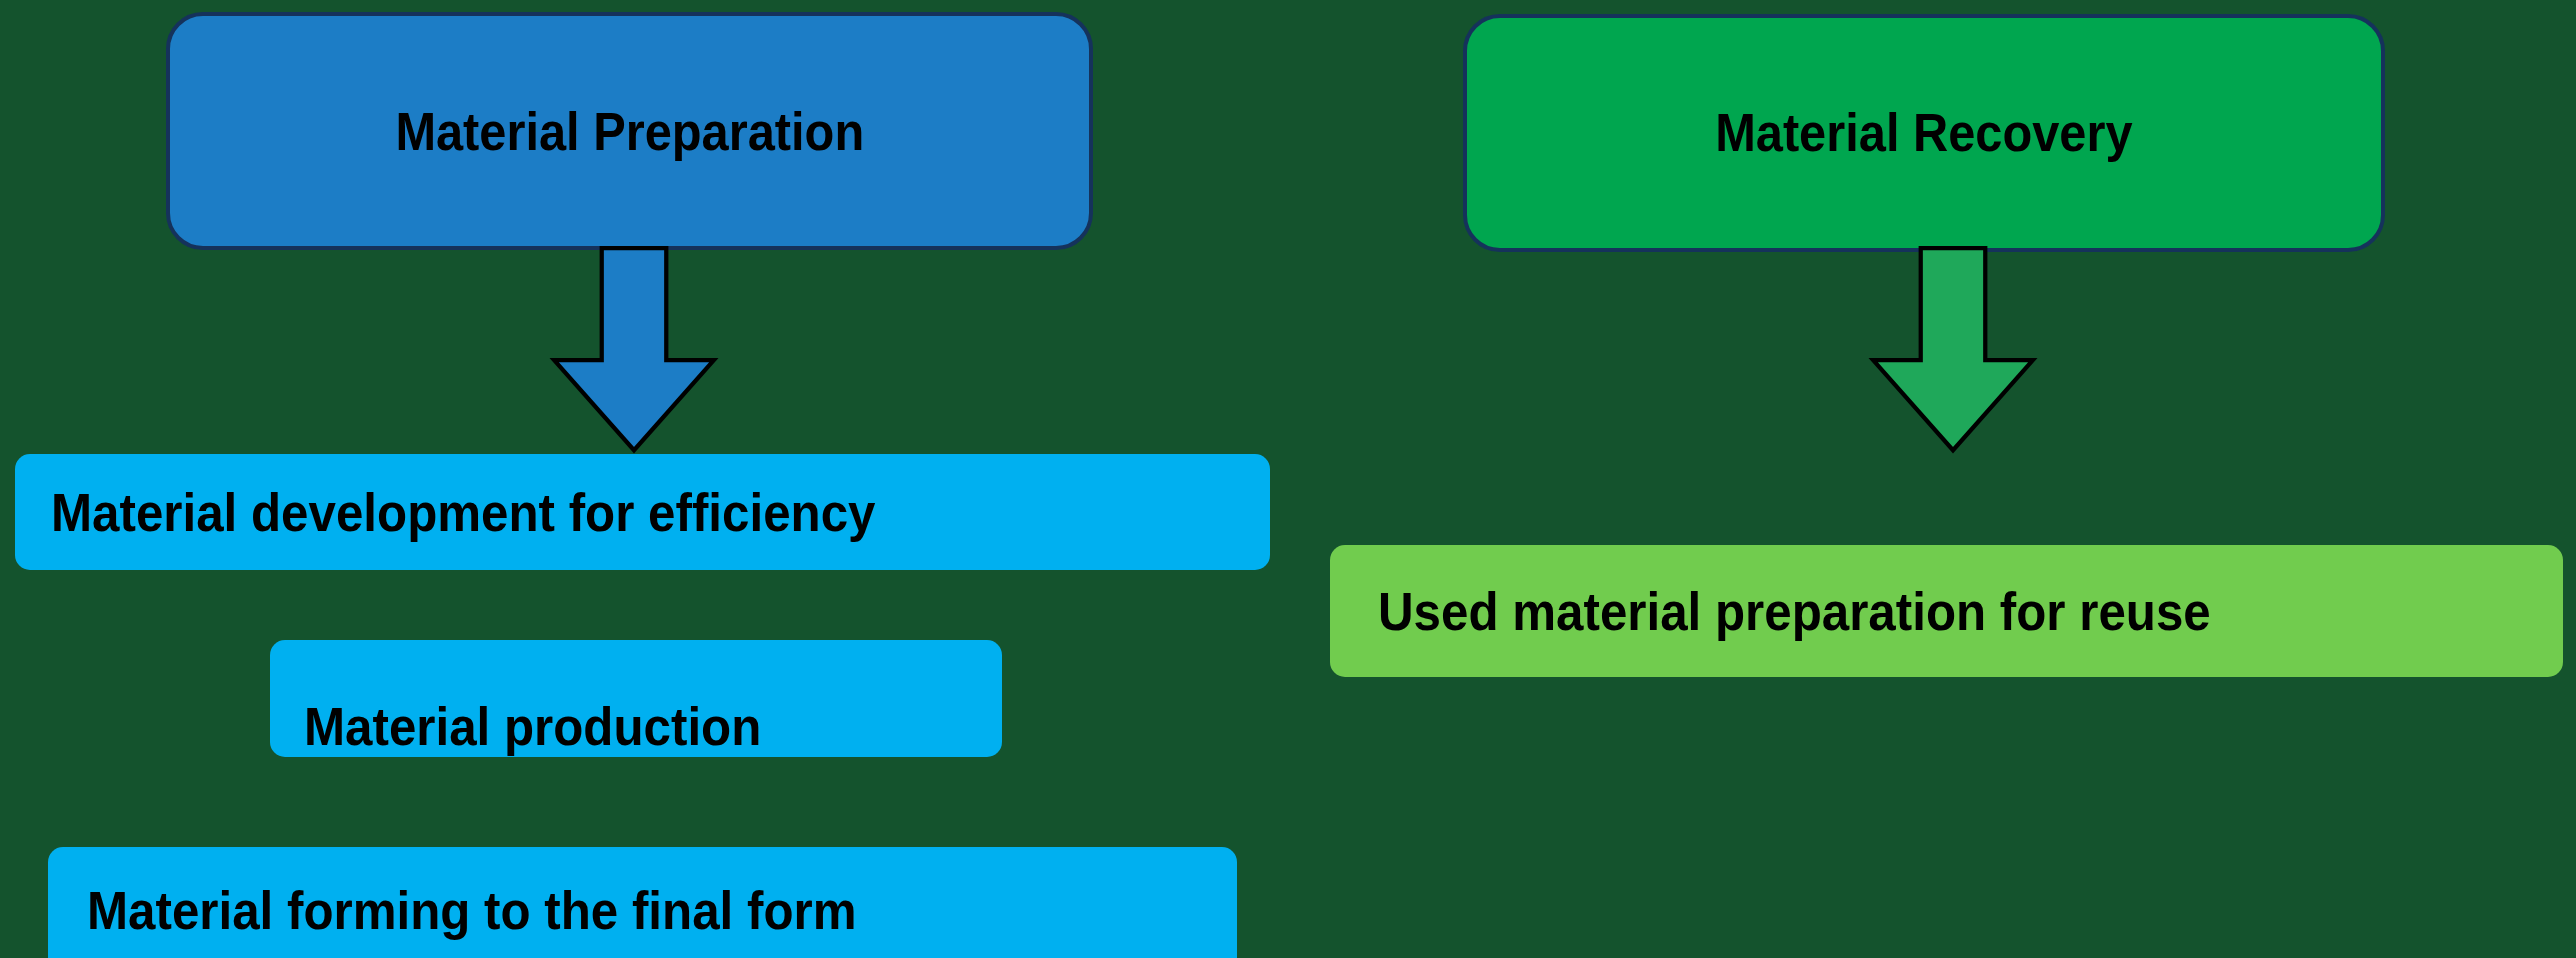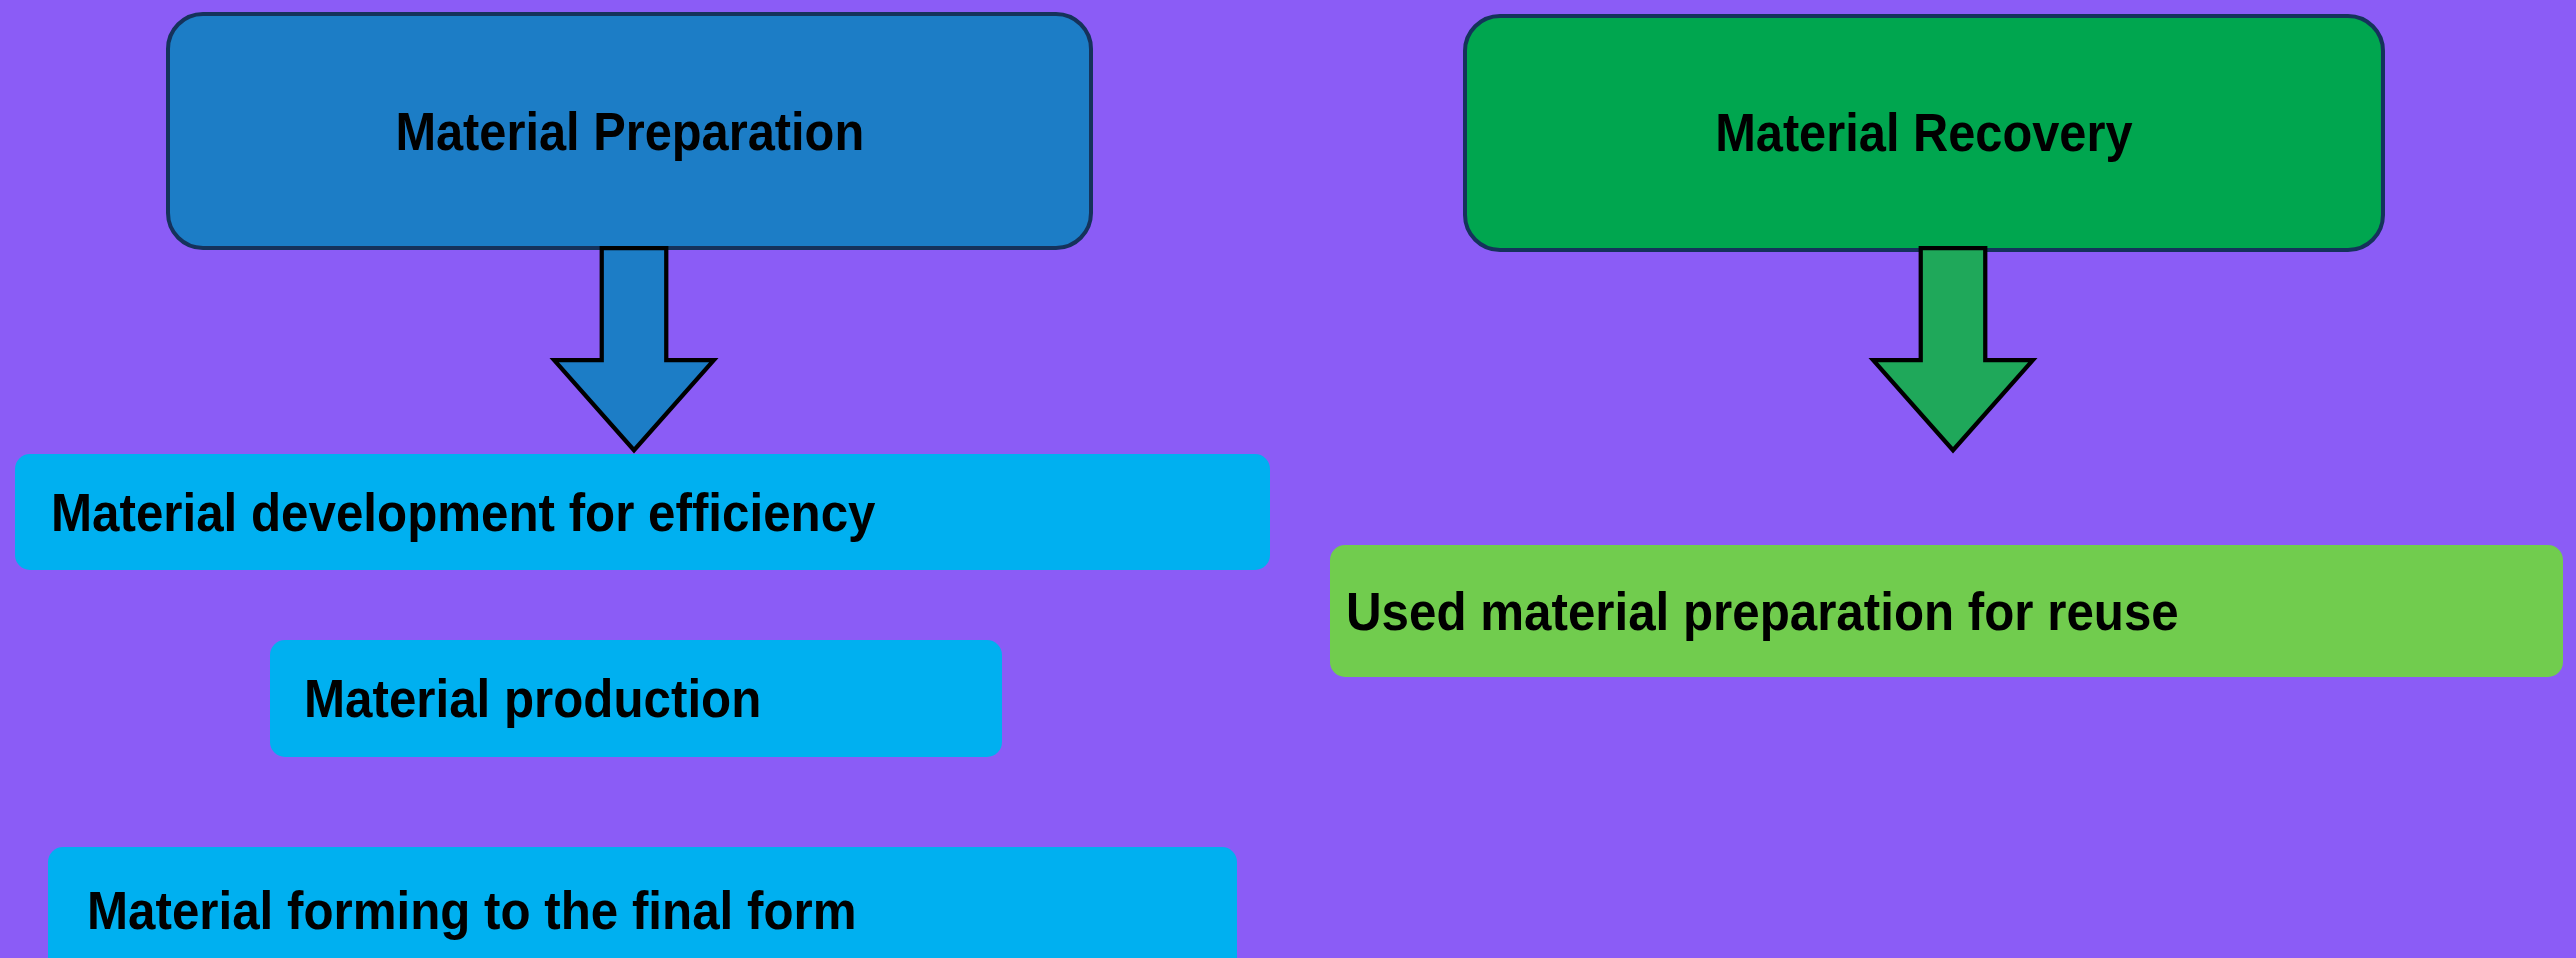--- a/index.html
+++ b/index.html
@@ -7,21 +7,21 @@
     padding: 0;
     background: #ffffff;
   }
   body {
     font-family: "Liberation Sans", sans-serif;
   }
   #canvas {
     position: relative;
     width: 2576px;
     height: 958px;
-    background: #8b5cf6;
+    background: #14532d;
     overflow: hidden;
   }
 
   
   .proc-box {
     position: absolute;
     box-sizing: border-box;
     border-radius: 37px;
     border: 4.2px solid #15325b;
     display: flex;
@@ -90,37 +90,38 @@
     box-sizing: border-box;
   }
   #bar-material-production {
     left: 270px;
     top: 640px;
     width: 732px;
     height: 117px;
     background: #00b0f0;
     padding-left: 34px;
     box-sizing: border-box;
+    align-items: flex-end;
   }
   #bar-material-forming {
     left: 48px;
     top: 847px;
     width: 1189px;
     height: 127px;
     background: #00b0f0;
     padding-left: 39px;
     box-sizing: border-box;
   }
   #bar-used-material {
     left: 1330px;
     top: 545px;
     width: 1233px;
     height: 132px;
     background: #71cc4e;
-    padding-left: 16px;
+    padding-left: 48px;
     box-sizing: border-box;
   }
 </style>
 </head>
 <body>
 
 <div id="canvas">
 
   <div id="box-material-preparation" class="proc-box">
     <span class="proc-label">Material Preparation</span>

